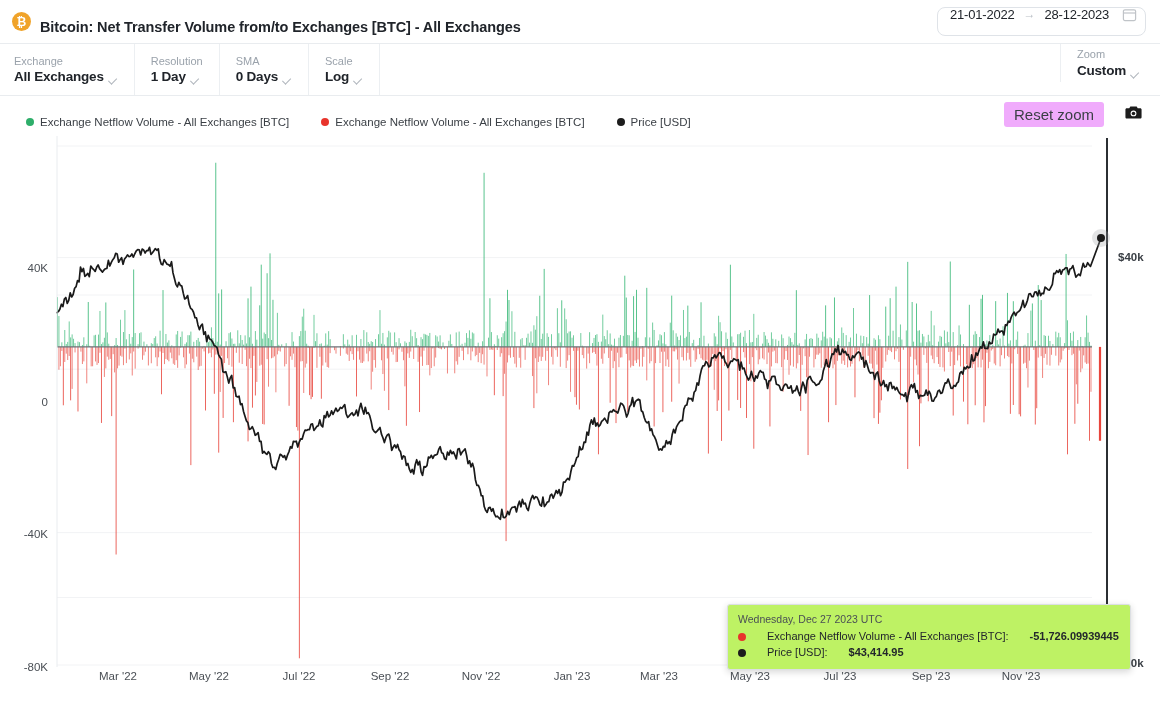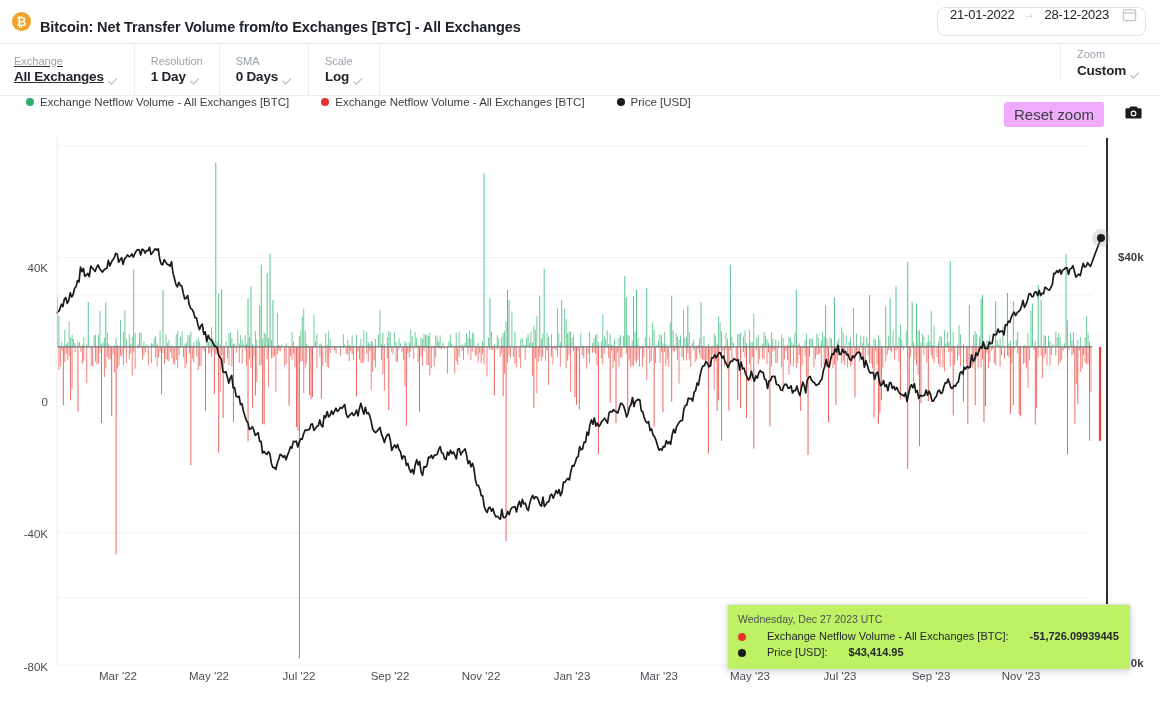--- a/index.html
+++ b/index.html
@@ -55,21 +55,21 @@
     border-bottom:1px solid #e9ecef;
     display:flex; align-items:stretch;
     position:relative;
   }
   .ctl {
     display:flex; flex-direction:column; justify-content:center;
     padding:0 16px;
     border-right:1px solid #eceff2;
     min-width:0;
   }
-  .ctl:first-child { padding-left:14px;text-decoration:underline; }
+  .ctl:first-child { padding-left:14px; }
   .ctl .ctl-label {
     font-size:11px; color:#9aa2ab; line-height:1.25; margin-bottom:1px;
     white-space:nowrap;
   }
   .ctl .ctl-value {
     font-size:13.5px; color:#20242a; font-weight:bold; white-space:nowrap;
     display:flex; align-items:flex-end; gap:6px; letter-spacing:-0.2px;
   }
   .caret {
     display:inline-block; width:8px; height:5px;
@@ -79,21 +79,21 @@
     flex:0 0 auto;
   }
   .ctl-zoom {
     position:absolute; right:0; top:0; bottom:13px;
     border-right:none; border-left:1px solid #eceff2;
     padding:0 20px 0 16px;
   }
 
   
   .legendrow {
-    height:32px; display:flex; align-items:flex-start;
+    height:32px; display:flex; align-items:flex-end;
     padding:0 14px 0 26px;
     position:relative;
   }
   .legend-item {
     display:flex; align-items:center; gap:6px;
     margin-right:32px; font-size:11.5px; color:#3a3f45;
     white-space:nowrap;
   }
   .legend-dot { width:8px; height:8px; border-radius:50%; flex:0 0 auto; }
   .reset-zoom {

